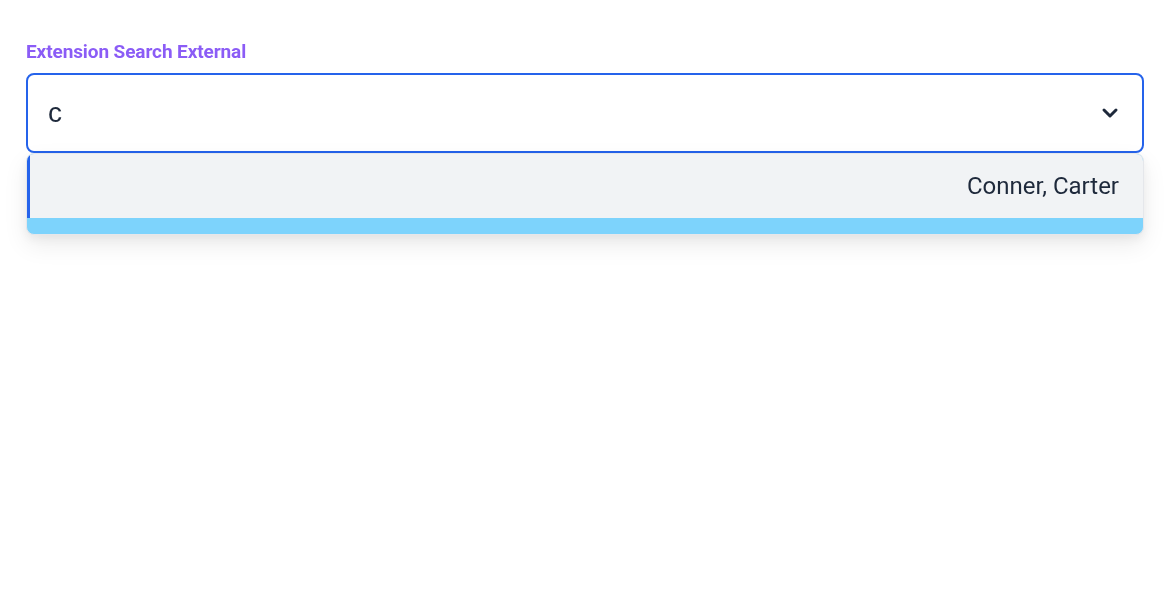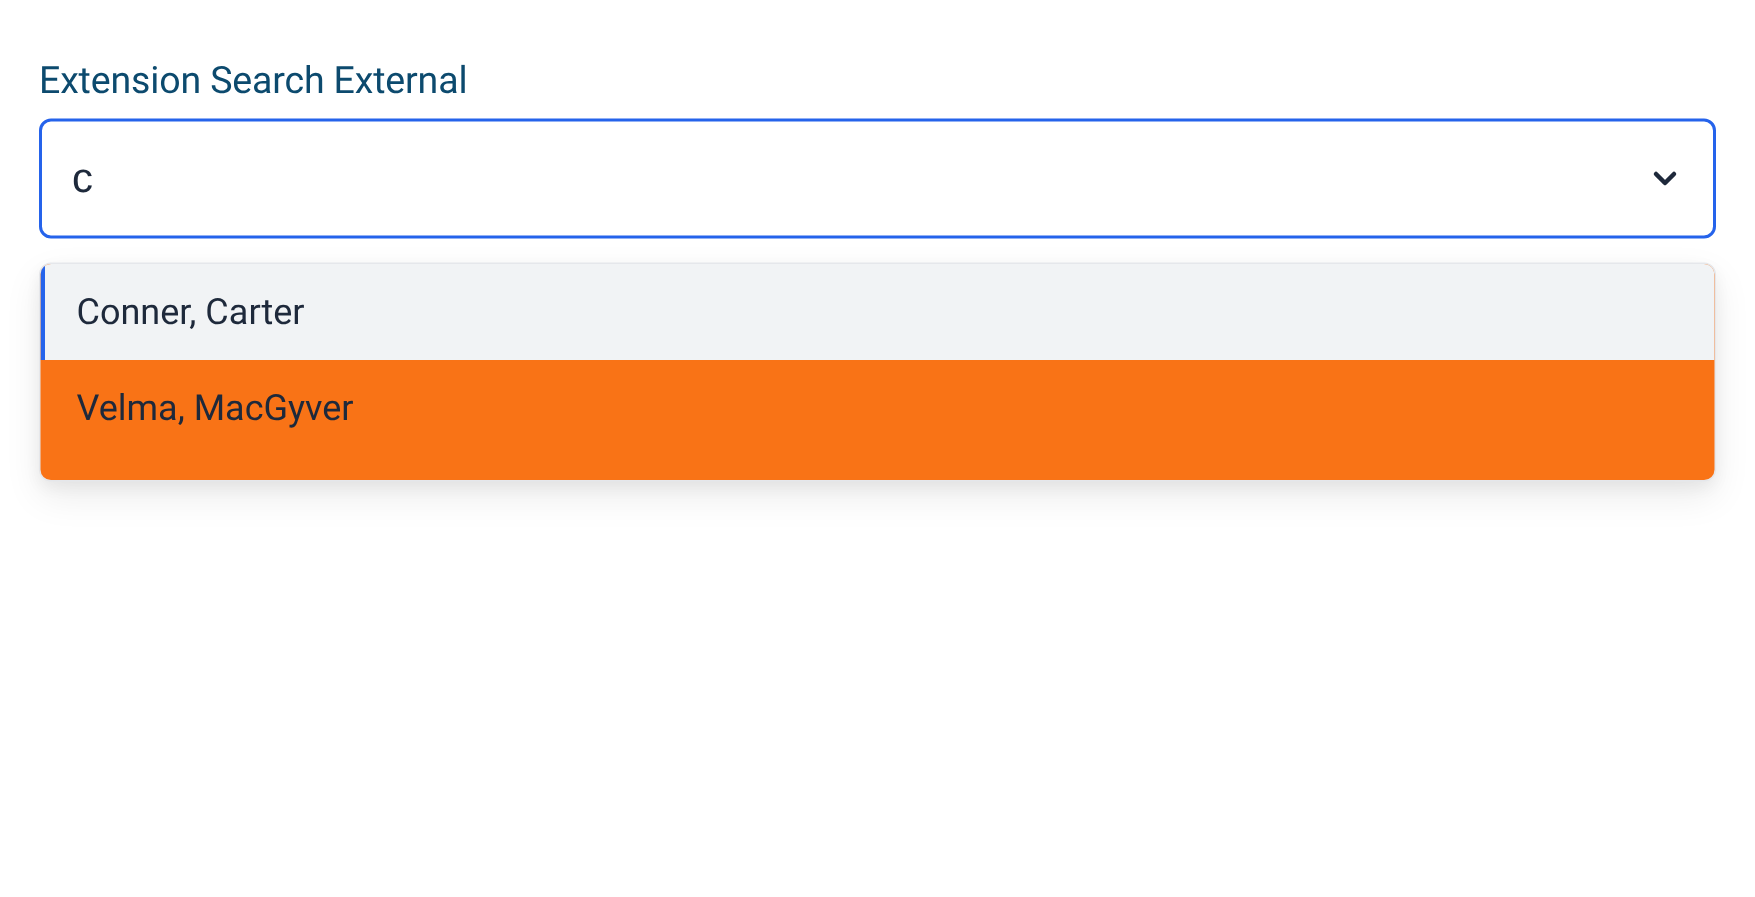--- a/index.html
+++ b/index.html
@@ -8,23 +8,23 @@
       padding: 0;
     }
     body {
       font-family: -apple-system, BlinkMacSystemFont, "Segoe UI", Roboto, Helvetica, Arial, sans-serif;
       width: 1170px;
       height: 598px;
       padding: 40px 26px;
       background: #fff;
     }
     .label {
-      color: #0c4a6e;
-      font-size: 25px;
-      font-weight: 400;
+      color: #8b5cf6;
+      font-size: 19px;
+      font-weight: 700;
       margin-bottom: 10px;
       letter-spacing: -0.1px;
     }
     .combobox {
       position: relative;
     }
     .input-wrapper {
       display: flex;
       align-items: center;
       width: 100%;
@@ -46,27 +46,27 @@
     .chevron-icon {
       color: #1e293b;
       display: flex;
       align-items: center;
     }
     .chevron-icon svg {
       width: 24px;
       height: 24px;
     }
     .dropdown {
-      margin-top: 16px;
       border: 1px solid #e5e7eb;
       border-radius: 8px;
-      background: #f97316;
+      background: #7dd3fc;
       box-shadow: 0 10px 25px rgba(0,0,0,0.08), 0 4px 10px rgba(0,0,0,0.05);
       overflow: hidden;
       padding-bottom: 16px;
+      text-align: right;
     }
     .option {
       padding: 18px 24px;
       font-size: 24px;
       color: #1e293b;
       cursor: pointer;
       position: relative;
     }
     .option.highlighted {
       background: #f1f3f5;
@@ -84,15 +84,14 @@
     <input type="text" value="c" style="">
     <span class="chevron-icon">
       <svg viewBox="0 0 24 24" fill="none" stroke="currentColor" stroke-width="3" stroke-linecap="round" stroke-linejoin="round">
         <polyline points="6 9 12 15 18 9"></polyline>
       </svg>
     </span>
   </div>
 
   <div class="dropdown" id="dropdown-list">
       <div class="option highlighted">Conner, Carter</div>
-      <div class="option">Velma, MacGyver</div>
     </div>
 </div>
 
 </body></html>

